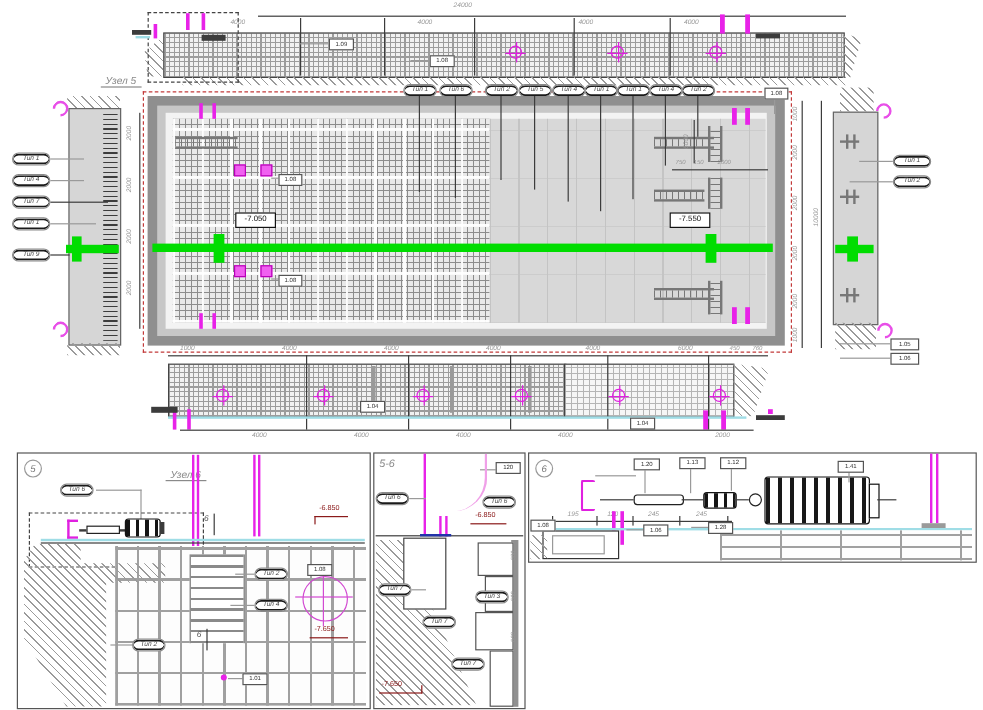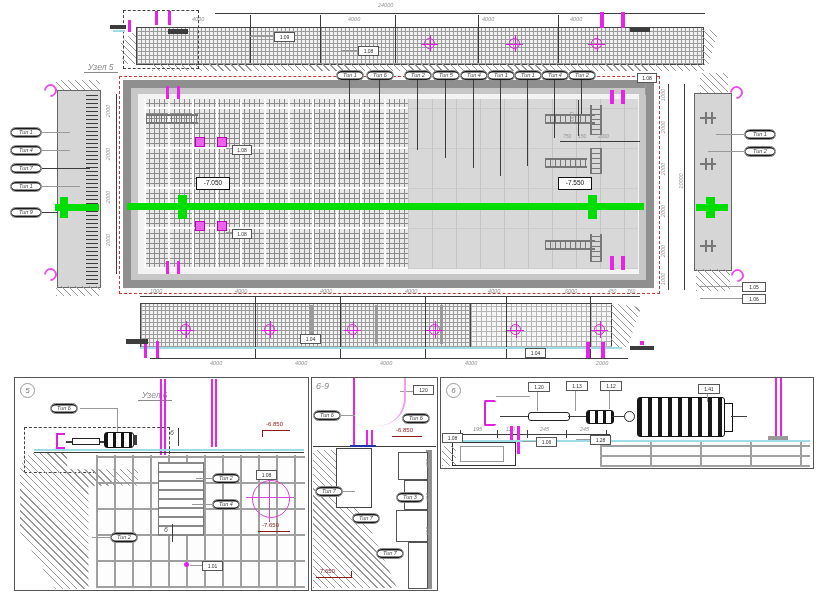--- a/index.html
+++ b/index.html
@@ -303,21 +303,21 @@
   <div class="evl" style="left:258px;top:531px;width:32px;height:1px"></div>
   <div class="mg" style="left:184px;top:562px;width:5px;height:5px;border-radius:50%"></div>
   <div class="lg" style="left:190px;top:565px;width:12px;height:1px"></div>
   <div class="pb" style="left:202px;top:561px;width:17px">1.01</div>
   <div class="ln" style="left:178px;top:428px;width:1px;height:18px"></div>
   <div class="sec" style="left:170px;top:429px">6</div>
   <div class="ln" style="left:172px;top:524px;width:1px;height:18px"></div>
   <div class="sec" style="left:164px;top:526px">6</div>
 
   <div class="panel" style="left:311px;top:377px;width:125px;height:212px"></div>
-  <div class="pt" style="left:316px;top:381px">6-9</div>
+  <div class="pt" style="left:316px;top:381px">5-6</div>
   <div class="lg" style="left:400px;top:391px;width:14px;height:1px"></div>
   <div class="pb" style="left:413px;top:385px;width:17px">120</div>
   <div class="curve" style="left:378px;top:378px;width:26px;height:48px"></div>
   <div class="mg" style="left:353px;top:378px;width:2px;height:68px"></div>
   <div class="mg" style="left:366px;top:430px;width:2px;height:17px"></div>
   <div class="mg" style="left:371px;top:430px;width:2px;height:17px"></div>
   <div class="co" style="left:313px;top:410px">Тип 6</div>
   <div class="lg" style="left:341px;top:415px;width:14px;height:1px"></div>
   <div class="co" style="left:402px;top:413px">Тип 6</div>
   <div class="ev" style="left:396px;top:427px">-6.850</div>

